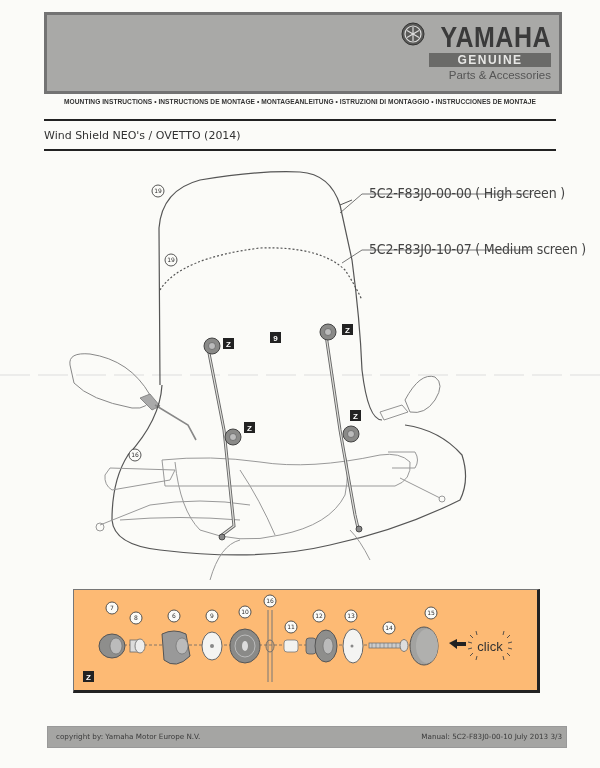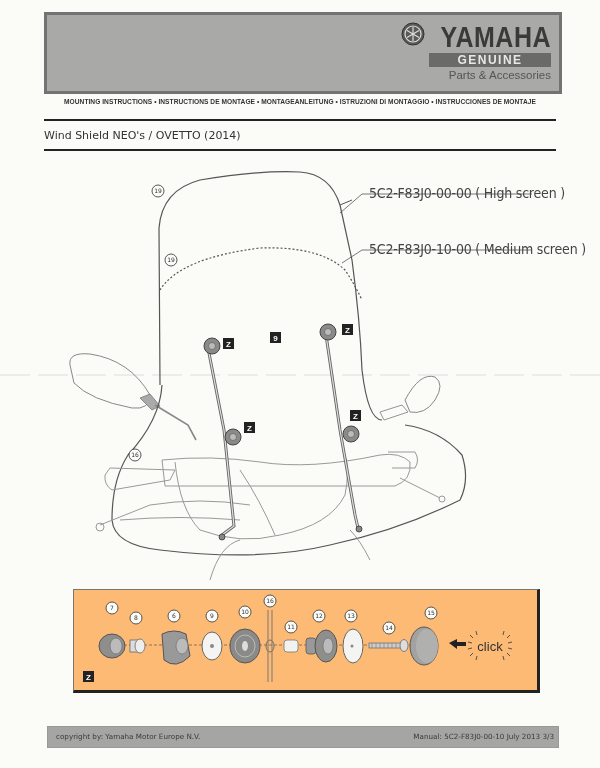--- a/index.html
+++ b/index.html
@@ -44,21 +44,21 @@
       font-size: 14px; color: #444; white-space: nowrap; letter-spacing: -0.2px;
     }
     .diagram { position: absolute; left: 0; top: 0; width: 600px; height: 768px; }
     .detail-box {
       position: absolute; left: 73px; top: 589px; width: 463px; height: 100px;
       border: 1px solid #777; border-right: 3px solid #222; border-bottom: 3px solid #222;
       background: #fdba74;
     }
     .footer-band {
       position: absolute; left: 47px; top: 726px; width: 510px; height: 20px;
-      background: #a5a5a3; border: 1px solid #999;
+      background: #a5a5a3; border: 1px solid #999; padding-left: 8px;
     }
     .footer-left {
       position: absolute; left: 8px; top: 5px; font-size: 7.2px; color: #3a3a3a; white-space: nowrap;
     }
     .footer-right {
       position: absolute; right: 4px; top: 5px; font-size: 7.2px; color: #3a3a3a; white-space: nowrap;
     }
     .callout-num { font-family: "DejaVu Sans", sans-serif; font-size: 6px; fill: #333; }
     .zbox-text { font-family: "Liberation Sans", sans-serif; font-weight: bold; font-size: 8px; fill: #fff; }
     .click-text { font-family: "Liberation Sans", sans-serif; font-size: 13px; fill: #333; }
@@ -172,21 +172,21 @@
     <text class="zbox-text" x="355.5" y="419" text-anchor="middle">Z</text>
   </g>
 
   <g>
     <rect x="270" y="332" width="11" height="11" fill="#222"></rect>
     <text class="zbox-text" x="275.5" y="341" text-anchor="middle">9</text>
   </g>
 </svg>
 
 <div class="part-label" style="left:369px; top:185px;">5C2-F83J0-00-00 ( High screen )</div>
-<div class="part-label" style="left:369px; top:241px;">5C2-F83J0-10-00 ( Medium screen )</div>
+<div class="part-label" style="left:369px; top:241px;">5C2-F83J0-10-07 ( Medium screen )</div>
 
 <div class="detail-box">
   <svg width="463" height="100" viewBox="0 0 463 100">
 
     <line x1="30" y1="55" x2="350" y2="55" stroke="#666" stroke-width="0.8" stroke-dasharray="3 2"></line>
 
     <line x1="194" y1="20" x2="194" y2="92" stroke="#777" stroke-width="1"></line>
     <line x1="198" y1="20" x2="198" y2="92" stroke="#777" stroke-width="1"></line>
 
     <g>

